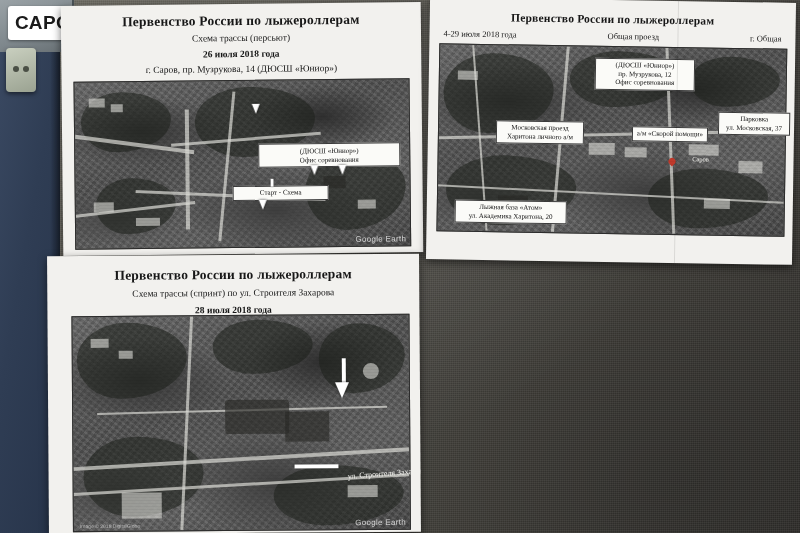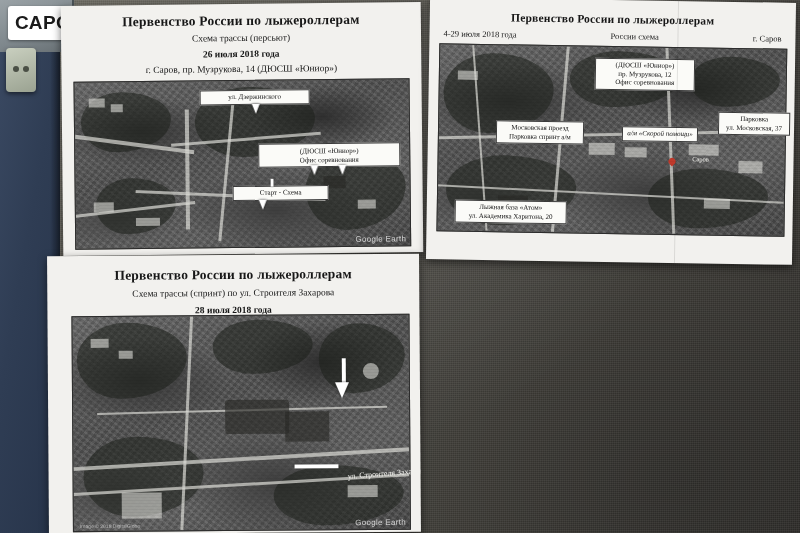--- a/index.html
+++ b/index.html
@@ -304,21 +304,20 @@
         <div class="bld" style="left:14px; top:16px; width:16px; height:9px;"></div>
         <div class="bld" style="left:36px; top:22px; width:12px; height:8px;"></div>
         <div class="bld" style="left:18px; top:120px; width:20px; height:10px;"></div>
         <div class="bld dark" style="left:248px; top:96px; width:22px; height:12px;"></div>
         <div class="bld" style="left:282px; top:120px; width:18px; height:9px;"></div>
         <div class="bld" style="left:60px; top:136px; width:24px; height:8px;"></div>
 
         <div class="map-watermark">Google Earth</div>
       </div>
 
-      <div class="callout" style="left:138px; top:86px; width:110px;">ул. Дзержинского</div>
 
       <div class="callout" style="left:196px; top:140px; width:142px; padding-top:3px;">
         <div>(ДЮСШ «Юниор»)</div>
         <div>Офис соревнования</div>
       </div>
 
       <div class="callout" style="left:170px; top:182px; width:96px;">Старт - Схема</div>
 
       <div class="arrow-stem" style="left:208px; top:175px; width:3px; height:8px;"></div>
       <div class="arrow-down small" style="left:248px; top:162px;"></div>
@@ -326,22 +325,22 @@
       <div class="arrow-down small" style="left:196px; top:196px;"></div>
       <div class="arrow-down small" style="left:190px; top:100px;"></div>
     </div>
   </div>
 
   <div class="sheet" id="sheet-right-top">
     <div class="sheet-inner">
       <div class="title">Первенство России по лыжероллерам</div>
       <div class="row">
         <span>4-29 июля 2018 года</span>
-        <span>России схема</span>
-        <span>г. Саров</span>
+        <span>Общая проезд</span>
+        <span>г. Общая</span>
       </div>
 
       <div class="map" style="left:10px; top:46px; width:346px; height:186px;">
         <div class="blob" style="left:4px; top:8px; width:110px; height:80px;"></div>
         <div class="blob" style="left:130px; top:4px; width:110px; height:56px;"></div>
         <div class="blob" style="left:250px; top:8px; width:90px; height:50px;"></div>
         <div class="blob" style="left:8px; top:110px; width:130px; height:70px;"></div>
         <div class="blob" style="left:210px; top:120px; width:120px; height:60px;"></div>
         <div class="road" style="left:0px; top:92px; width:346px; height:3px; transform:rotate(-2deg);"></div>
         <div class="road" style="left:120px; top:0px; width:3px; height:186px; transform:rotate(4deg);"></div>
@@ -365,24 +364,24 @@
         <div>Офис соревнования</div>
       </div>
 
       <div class="callout" style="left:290px; top:110px; width:72px;">
         <div>Парковка</div>
         <div>ул. Московская, 37</div>
       </div>
 
       <div class="callout" style="left:68px; top:122px; width:88px;">
         <div>Московская проезд</div>
-        <div>Парковка спринт а/м</div>
-      </div>
-
-      <div class="callout" style="left:194px; top:126px; width:76px;font-style:italic;">а/м «Скорой помощи»</div>
+        <div>Харитона личного а/м</div>
+      </div>
+
+      <div class="callout" style="left:204px; top:126px; width:76px;">а/м «Скорой помощи»</div>
 
       <div class="callout" style="left:28px; top:202px; width:112px;">
         <div>Лыжная база «Атом»</div>
         <div>ул. Академика Харитона, 20</div>
       </div>
 
       <div class="callout" style="left:256px; top:152px; width:34px; border:none; background:transparent; color:#f5f5f0; font-size:6.5px;">Саров</div>
 
       <div class="sheet-fold" style="left:248px;"></div>
     </div>

